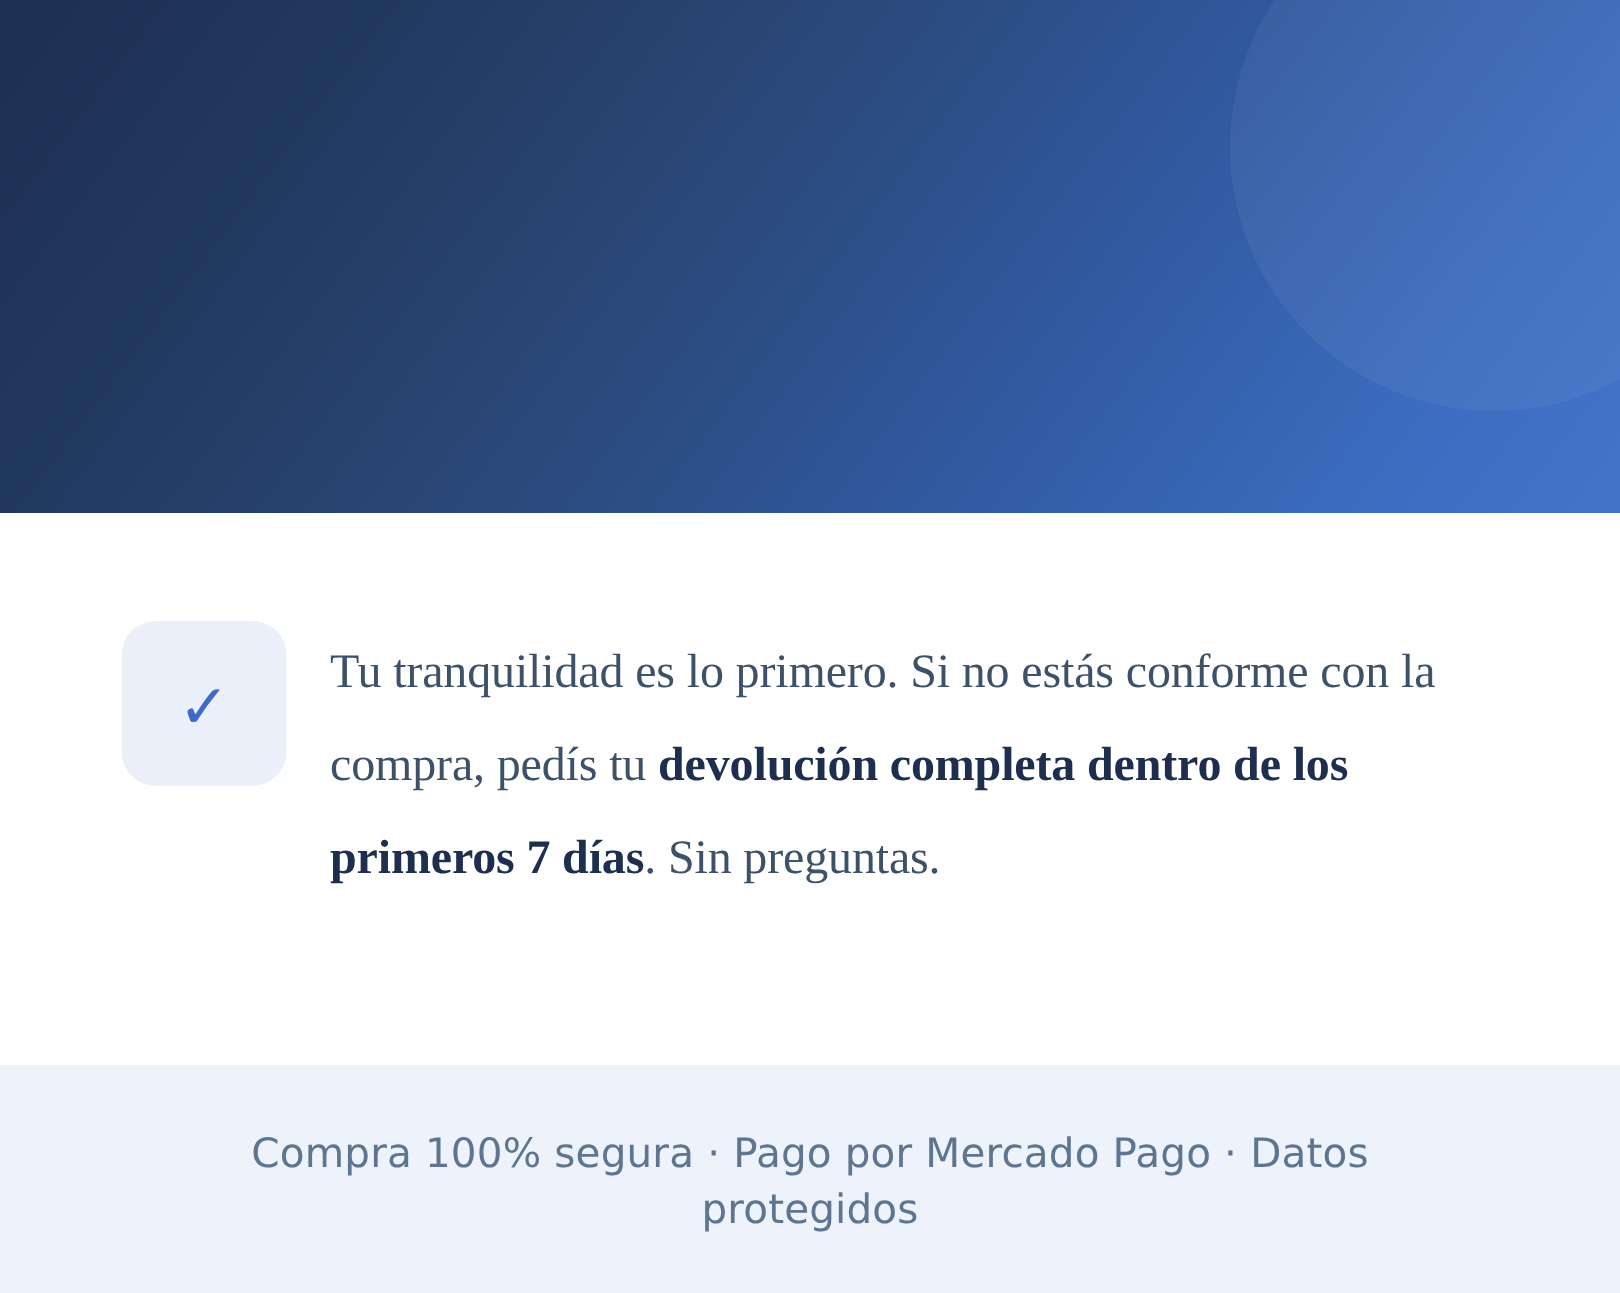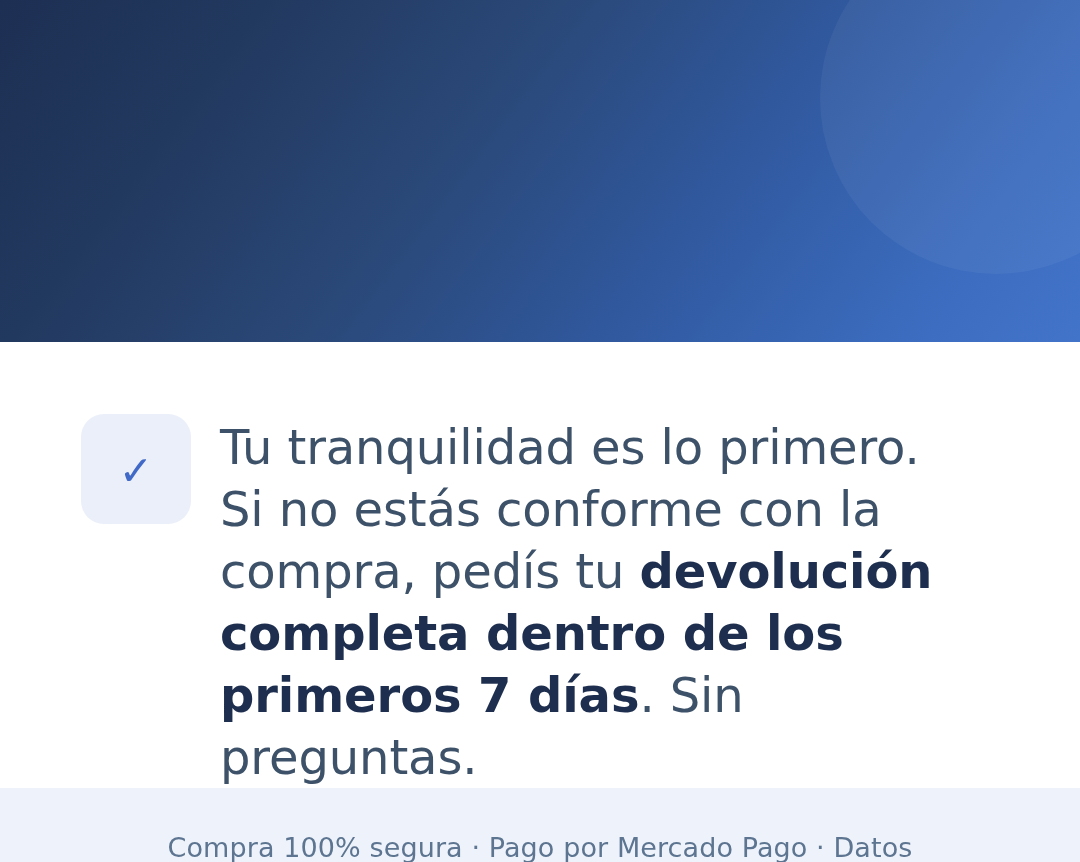--- a/index.html
+++ b/index.html
@@ -100,26 +100,27 @@
   .check-glyph {
     color:#4169c8;
     font-size:41px;
     line-height:1;
     font-weight:400;
     transform:translateY(2px);
   }
 
   .guarantee-text {
     width:756px;
-    font-size:48px;
+    font-size:32px;
     line-height:62px;
     color:#3d5269;
     font-weight:400;
     letter-spacing:-0.1px;
     padding-top:2px;
+    font-family:Liberation Serif, serif;
   }
 
   .guarantee-text .strong {
     font-weight:700;
     color:#1d2e4e;
   }
 
   
   .footer {
     flex:0 0 152px;

